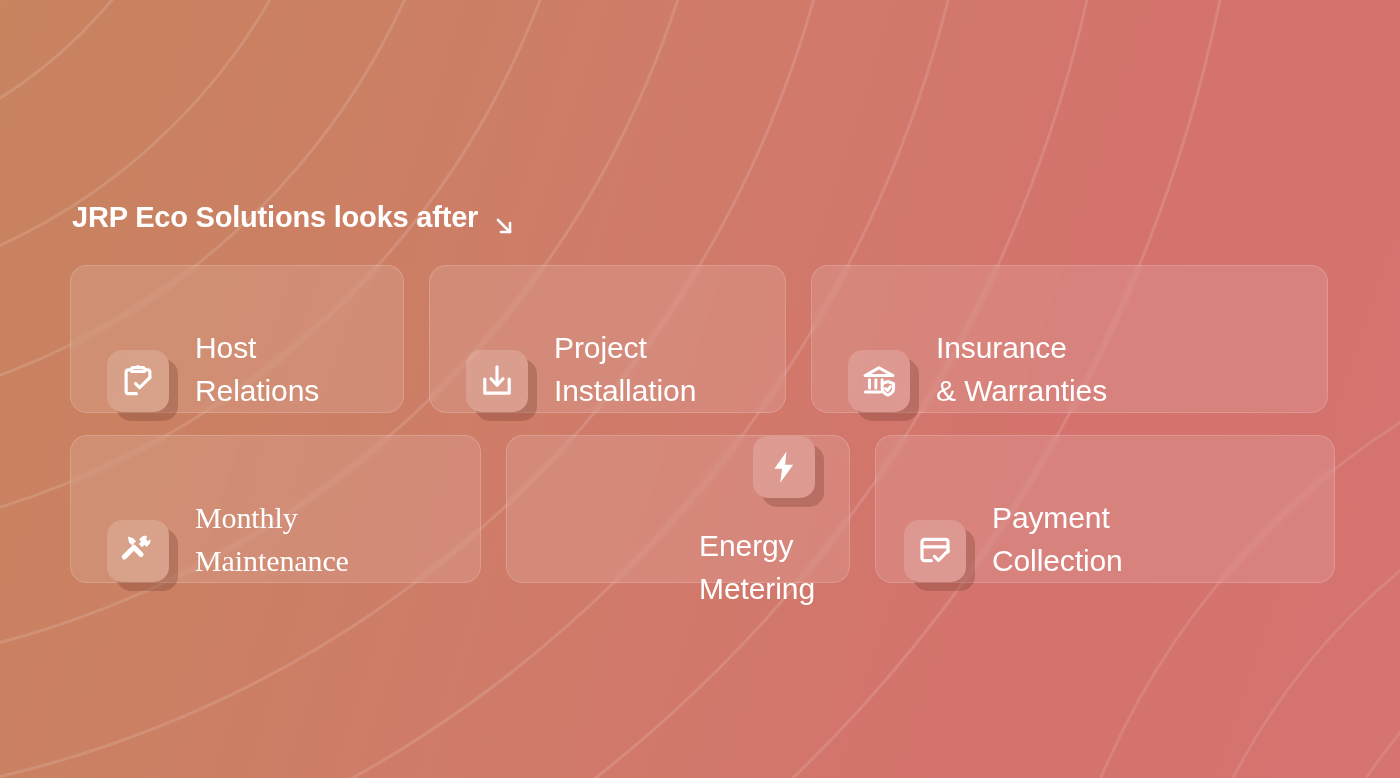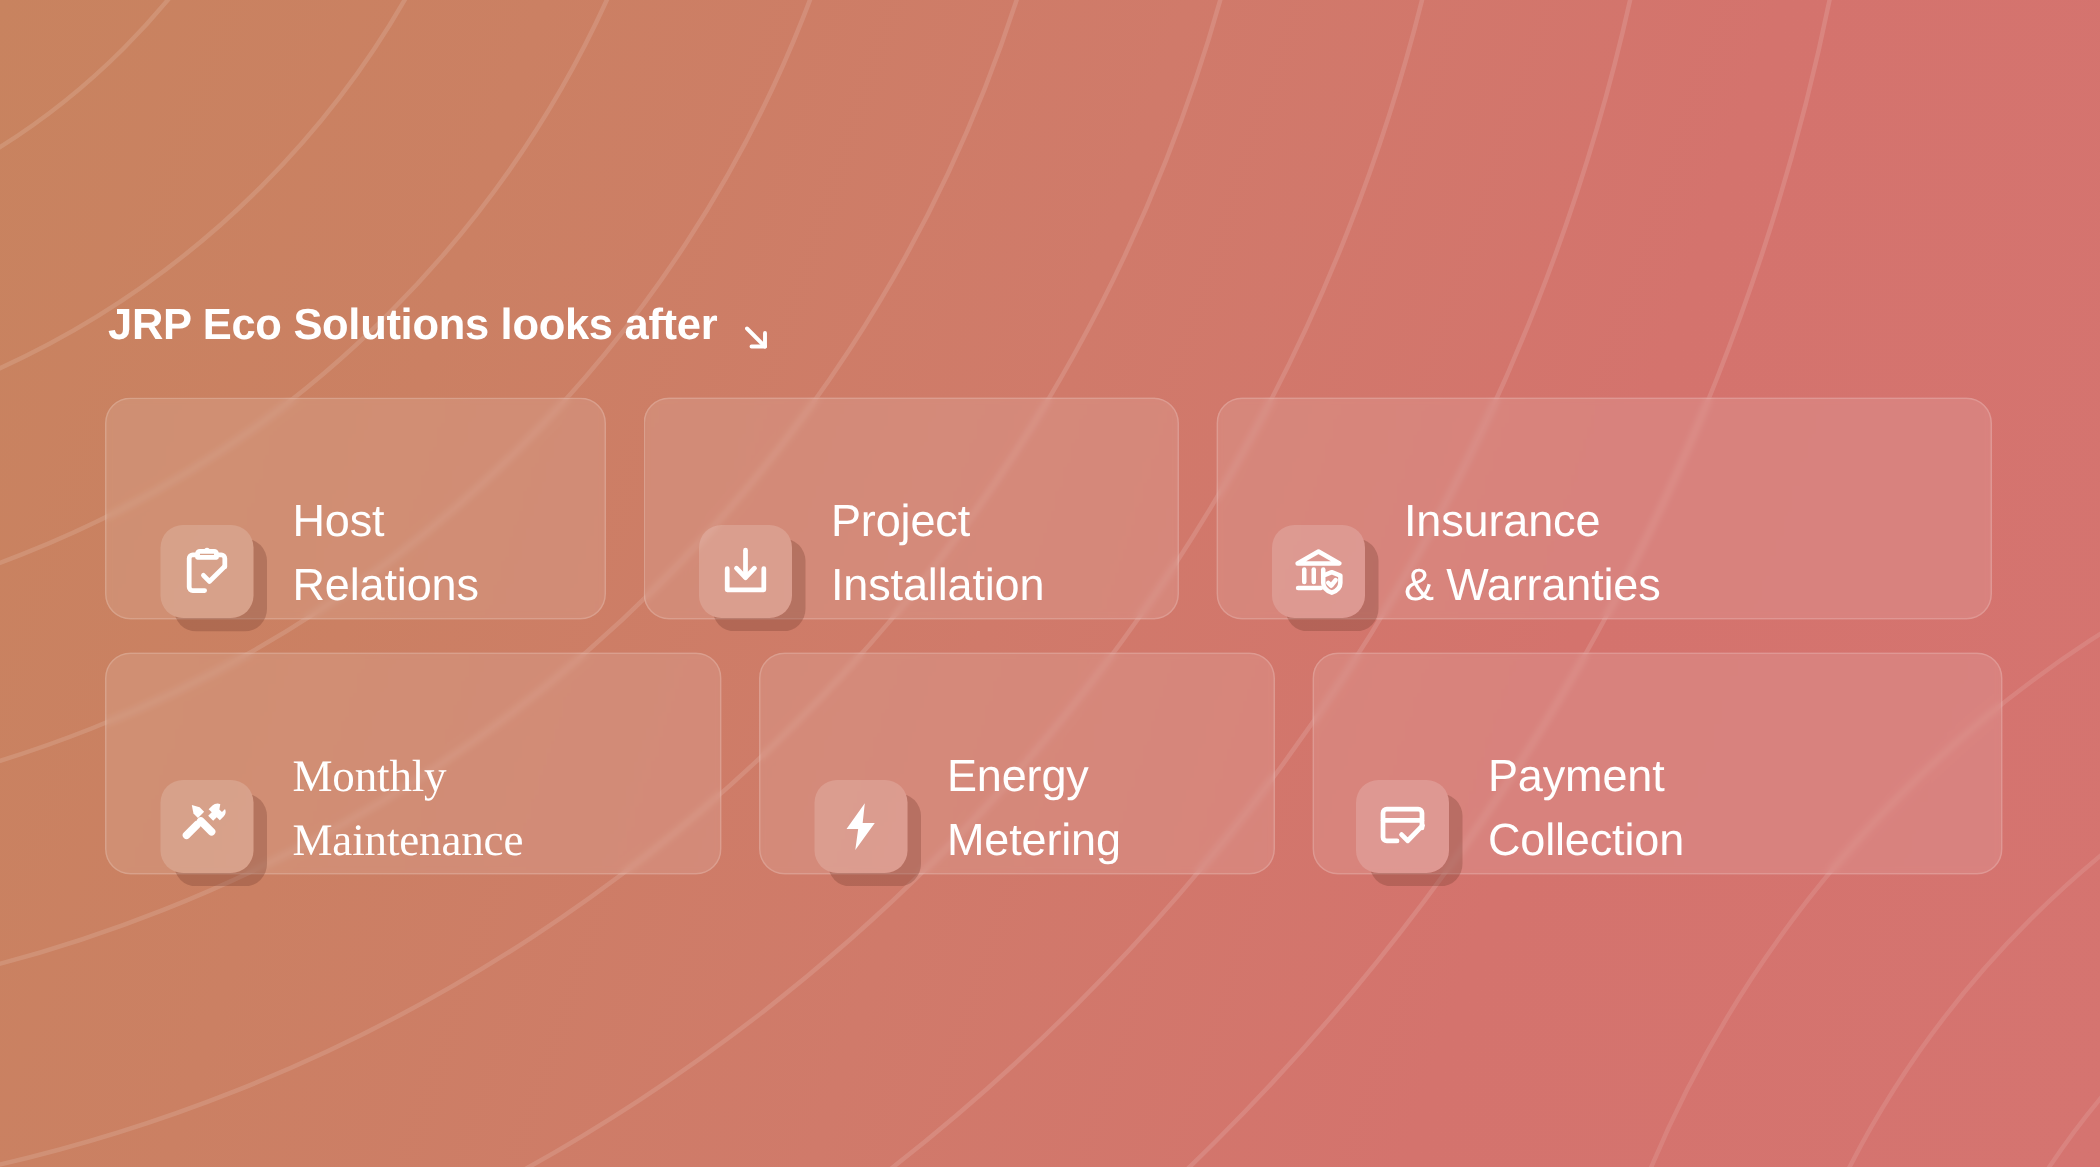--- a/index.html
+++ b/index.html
@@ -95,21 +95,21 @@
     gap: 26px;
     backdrop-filter: blur(2px);
   }
 
   
   .w-host        { width: 334px; }
   .w-project     { width: 357px; }
   .w-insurance   { width: 517px; }
   
   .w-monthly     { width: 413px; font-family: Liberation Serif, serif; }
-  .w-energy      { width: 345px; }
+  .w-energy      { width: 345px; flex-direction: column; }
   .w-payment     { width: 462px; padding-left: 28px; }
 
   .icon-tile {
     position: relative;
     flex: 0 0 auto;
     width: 62px;
     height: 62px;
     border-radius: 15px;
     background: rgba(255, 255, 255, 0.165);
     display: flex;

